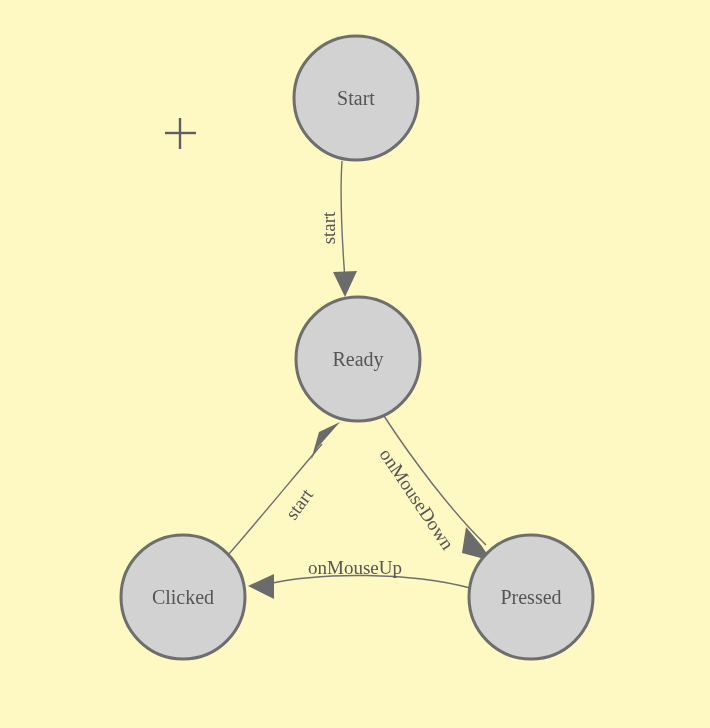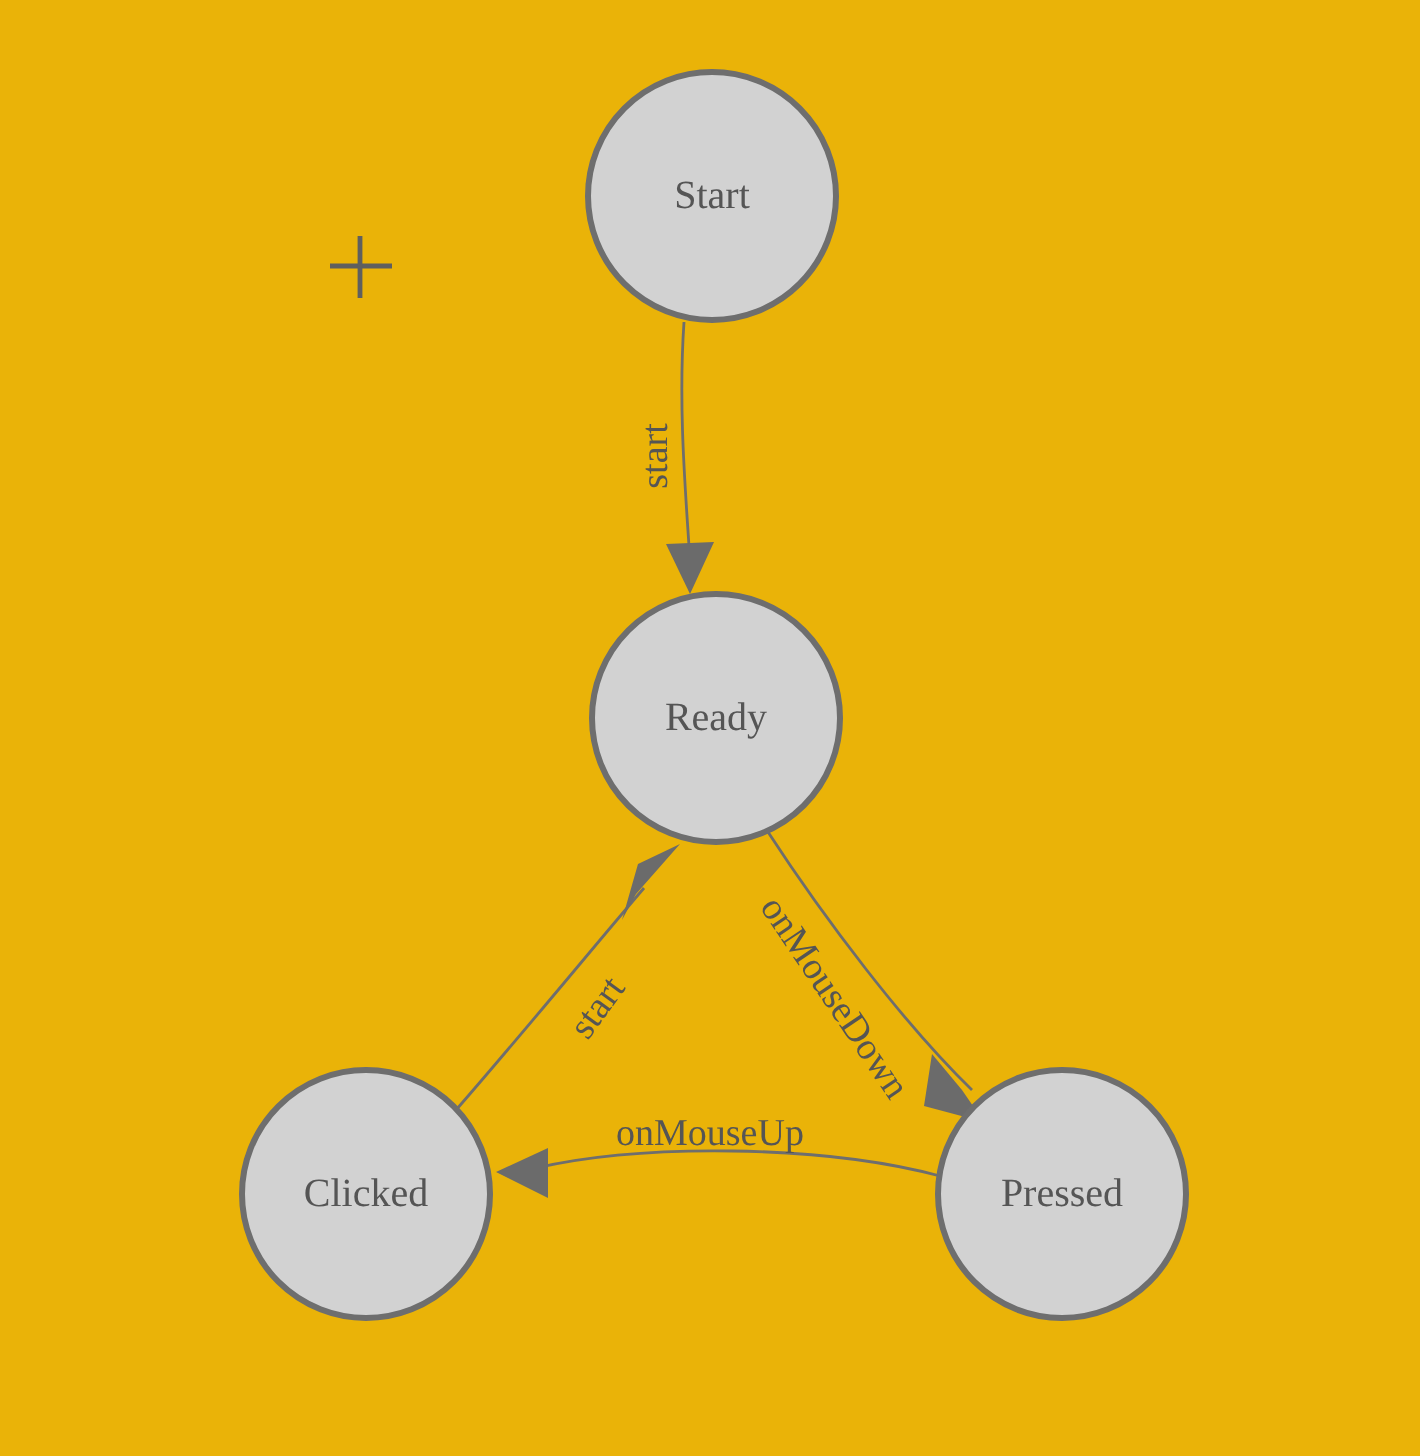--- a/index.html
+++ b/index.html
@@ -11,21 +11,21 @@
   body {
     width: 710px;
     height: 728px;
     font-family: "Liberation Serif", "DejaVu Serif", serif;
     overflow: hidden;
   }
   #canvas-wrap {
     position: relative;
     width: 710px;
     height: 728px;
-    background: #eab308;
+    background: #fef9c3;
   }
   svg#diagram {
     position: absolute;
     top: 0;
     left: 0;
     width: 710px;
     height: 728px;
     display: block;
   }
   .node-circle {

